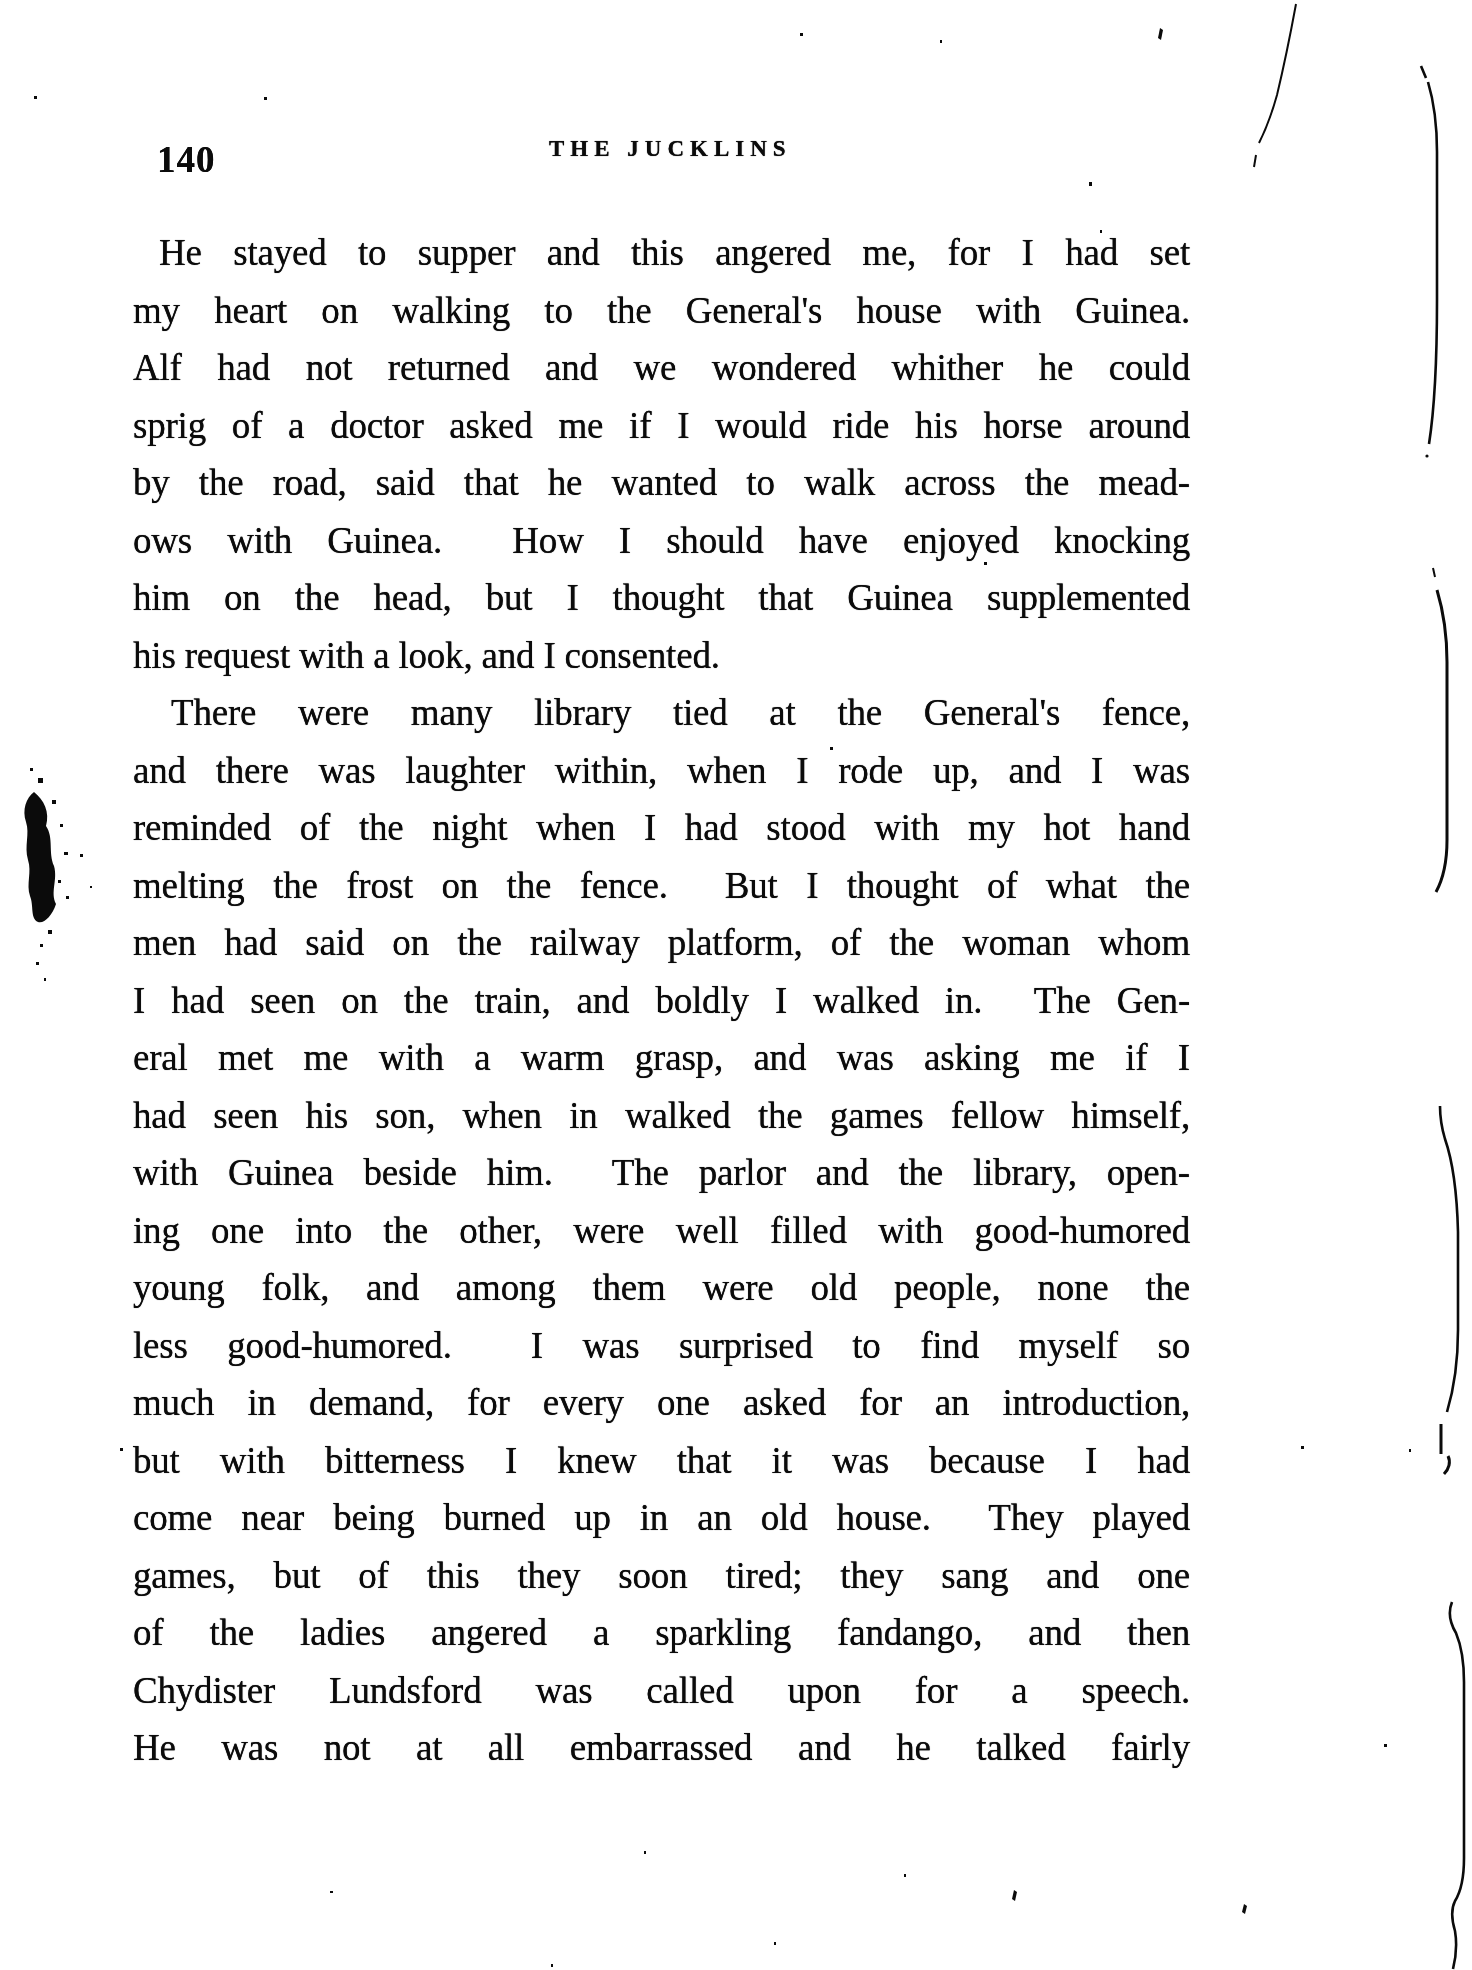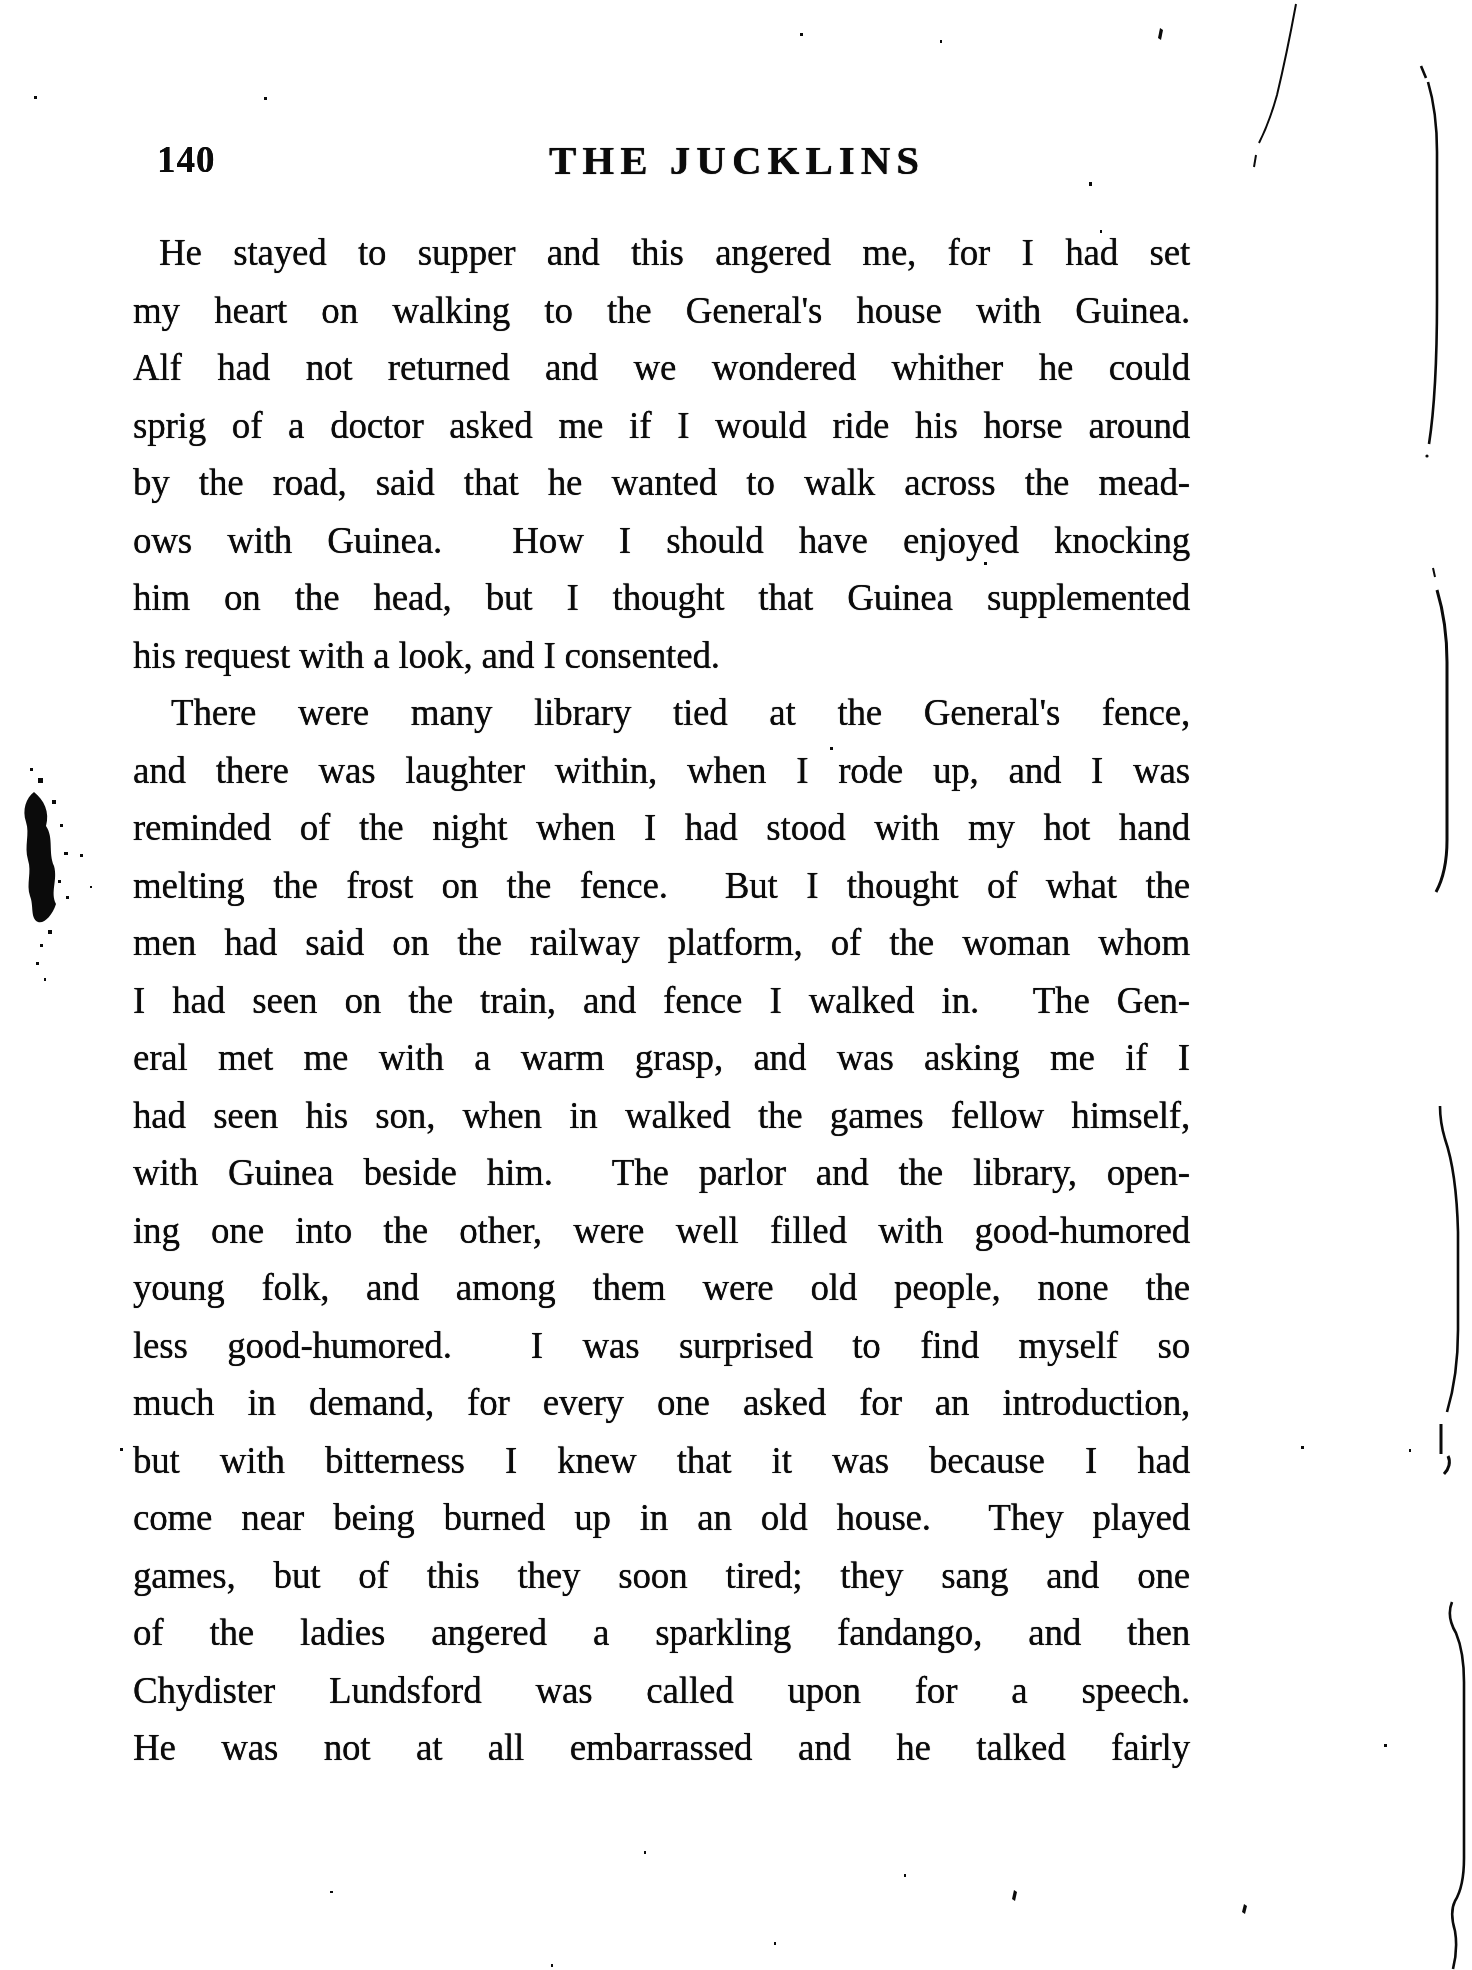--- a/index.html
+++ b/index.html
@@ -13,21 +13,21 @@
   }
   .page{position:absolute;inset:0;}
   
   .folio{
     position:absolute;left:157px;top:138px;
     font-size:37px;font-weight:bold;letter-spacing:1px;
     text-shadow:0 0 .6px currentColor;
   }
   .running-title{
     position:absolute;left:549px;top:136px;
-    font-size:41px;font-weight:bold;letter-spacing:6px;
+    font-size:23px;font-weight:bold;letter-spacing:6px;
     text-shadow:0 0 .8px currentColor;
     white-space:pre;
   }
   
   .textblock{
     position:absolute;left:133px;top:224px;width:1057px;
   }
   .line{
     height:57.5px;line-height:57.5px;
     font-size:37px;
@@ -59,21 +59,21 @@
     <div class="line">sprig of a doctor asked me if I would ride his horse around</div>
     <div class="line">by the road, said that he wanted to walk across the mead-</div>
     <div class="line">ows with Guinea.  How I should have enjoyed knocking</div>
     <div class="line">him on the head, but I thought that Guinea supplemented</div>
     <div class="line para-end">his request with a look, and I consented.</div>
     <div class="line indent-lg">There were many library tied at the General's fence,</div>
     <div class="line">and there was laughter within, when I rode up, and I was</div>
     <div class="line">reminded of the night when I had stood with my hot hand</div>
     <div class="line">melting the frost on the fence.  But I thought of what the</div>
     <div class="line">men had said on the railway platform, of the woman whom</div>
-    <div class="line">I had seen on the train, and fence I walked in.  The Gen-</div>
+    <div class="line">I had seen on the train, and boldly I walked in.  The Gen-</div>
     <div class="line">eral met me with a warm grasp, and was asking me if I</div>
     <div class="line">had seen his son, when in walked the games fellow himself,</div>
     <div class="line">with Guinea beside him.  The parlor and the library, open-</div>
     <div class="line">ing one into the other, were well filled with good-humored</div>
     <div class="line">young folk, and among them were old people, none the</div>
     <div class="line">less good-humored.  I was surprised to find myself so</div>
     <div class="line">much in demand, for every one asked for an introduction,</div>
     <div class="line">but with bitterness I knew that it was because I had</div>
     <div class="line">come near being burned up in an old house.  They played</div>
     <div class="line">games, but of this they soon tired; they sang and one</div>

